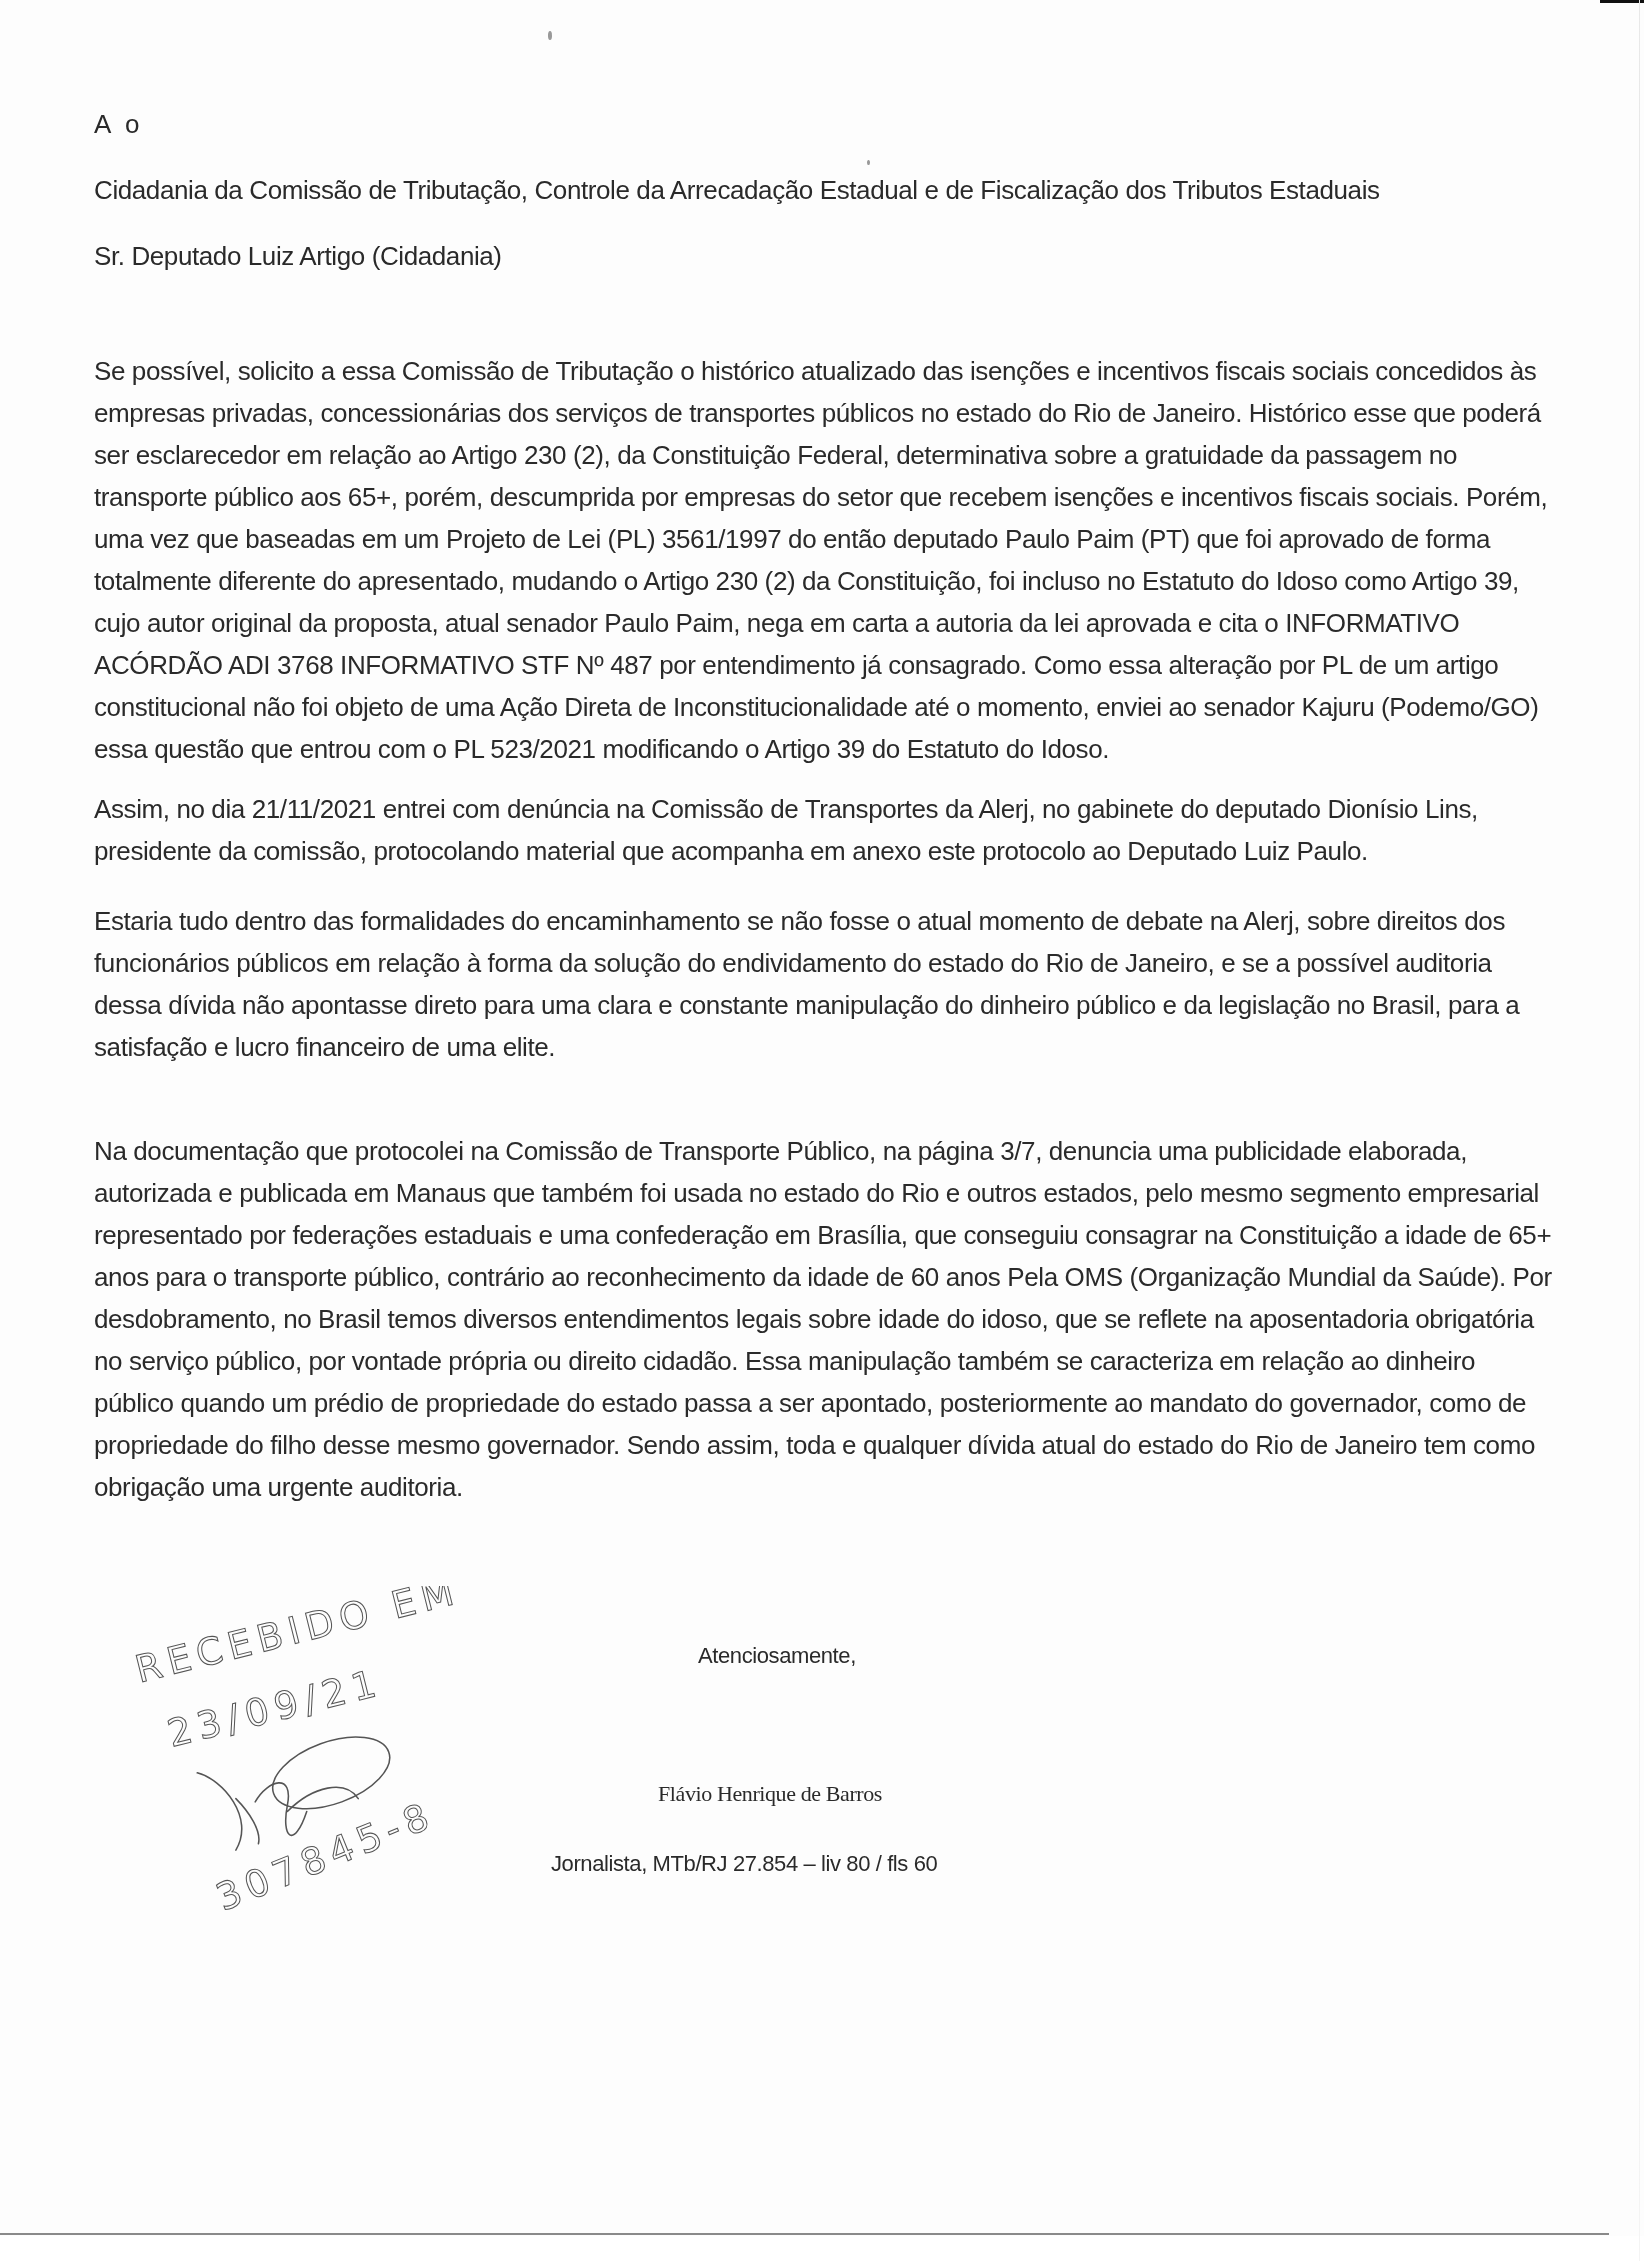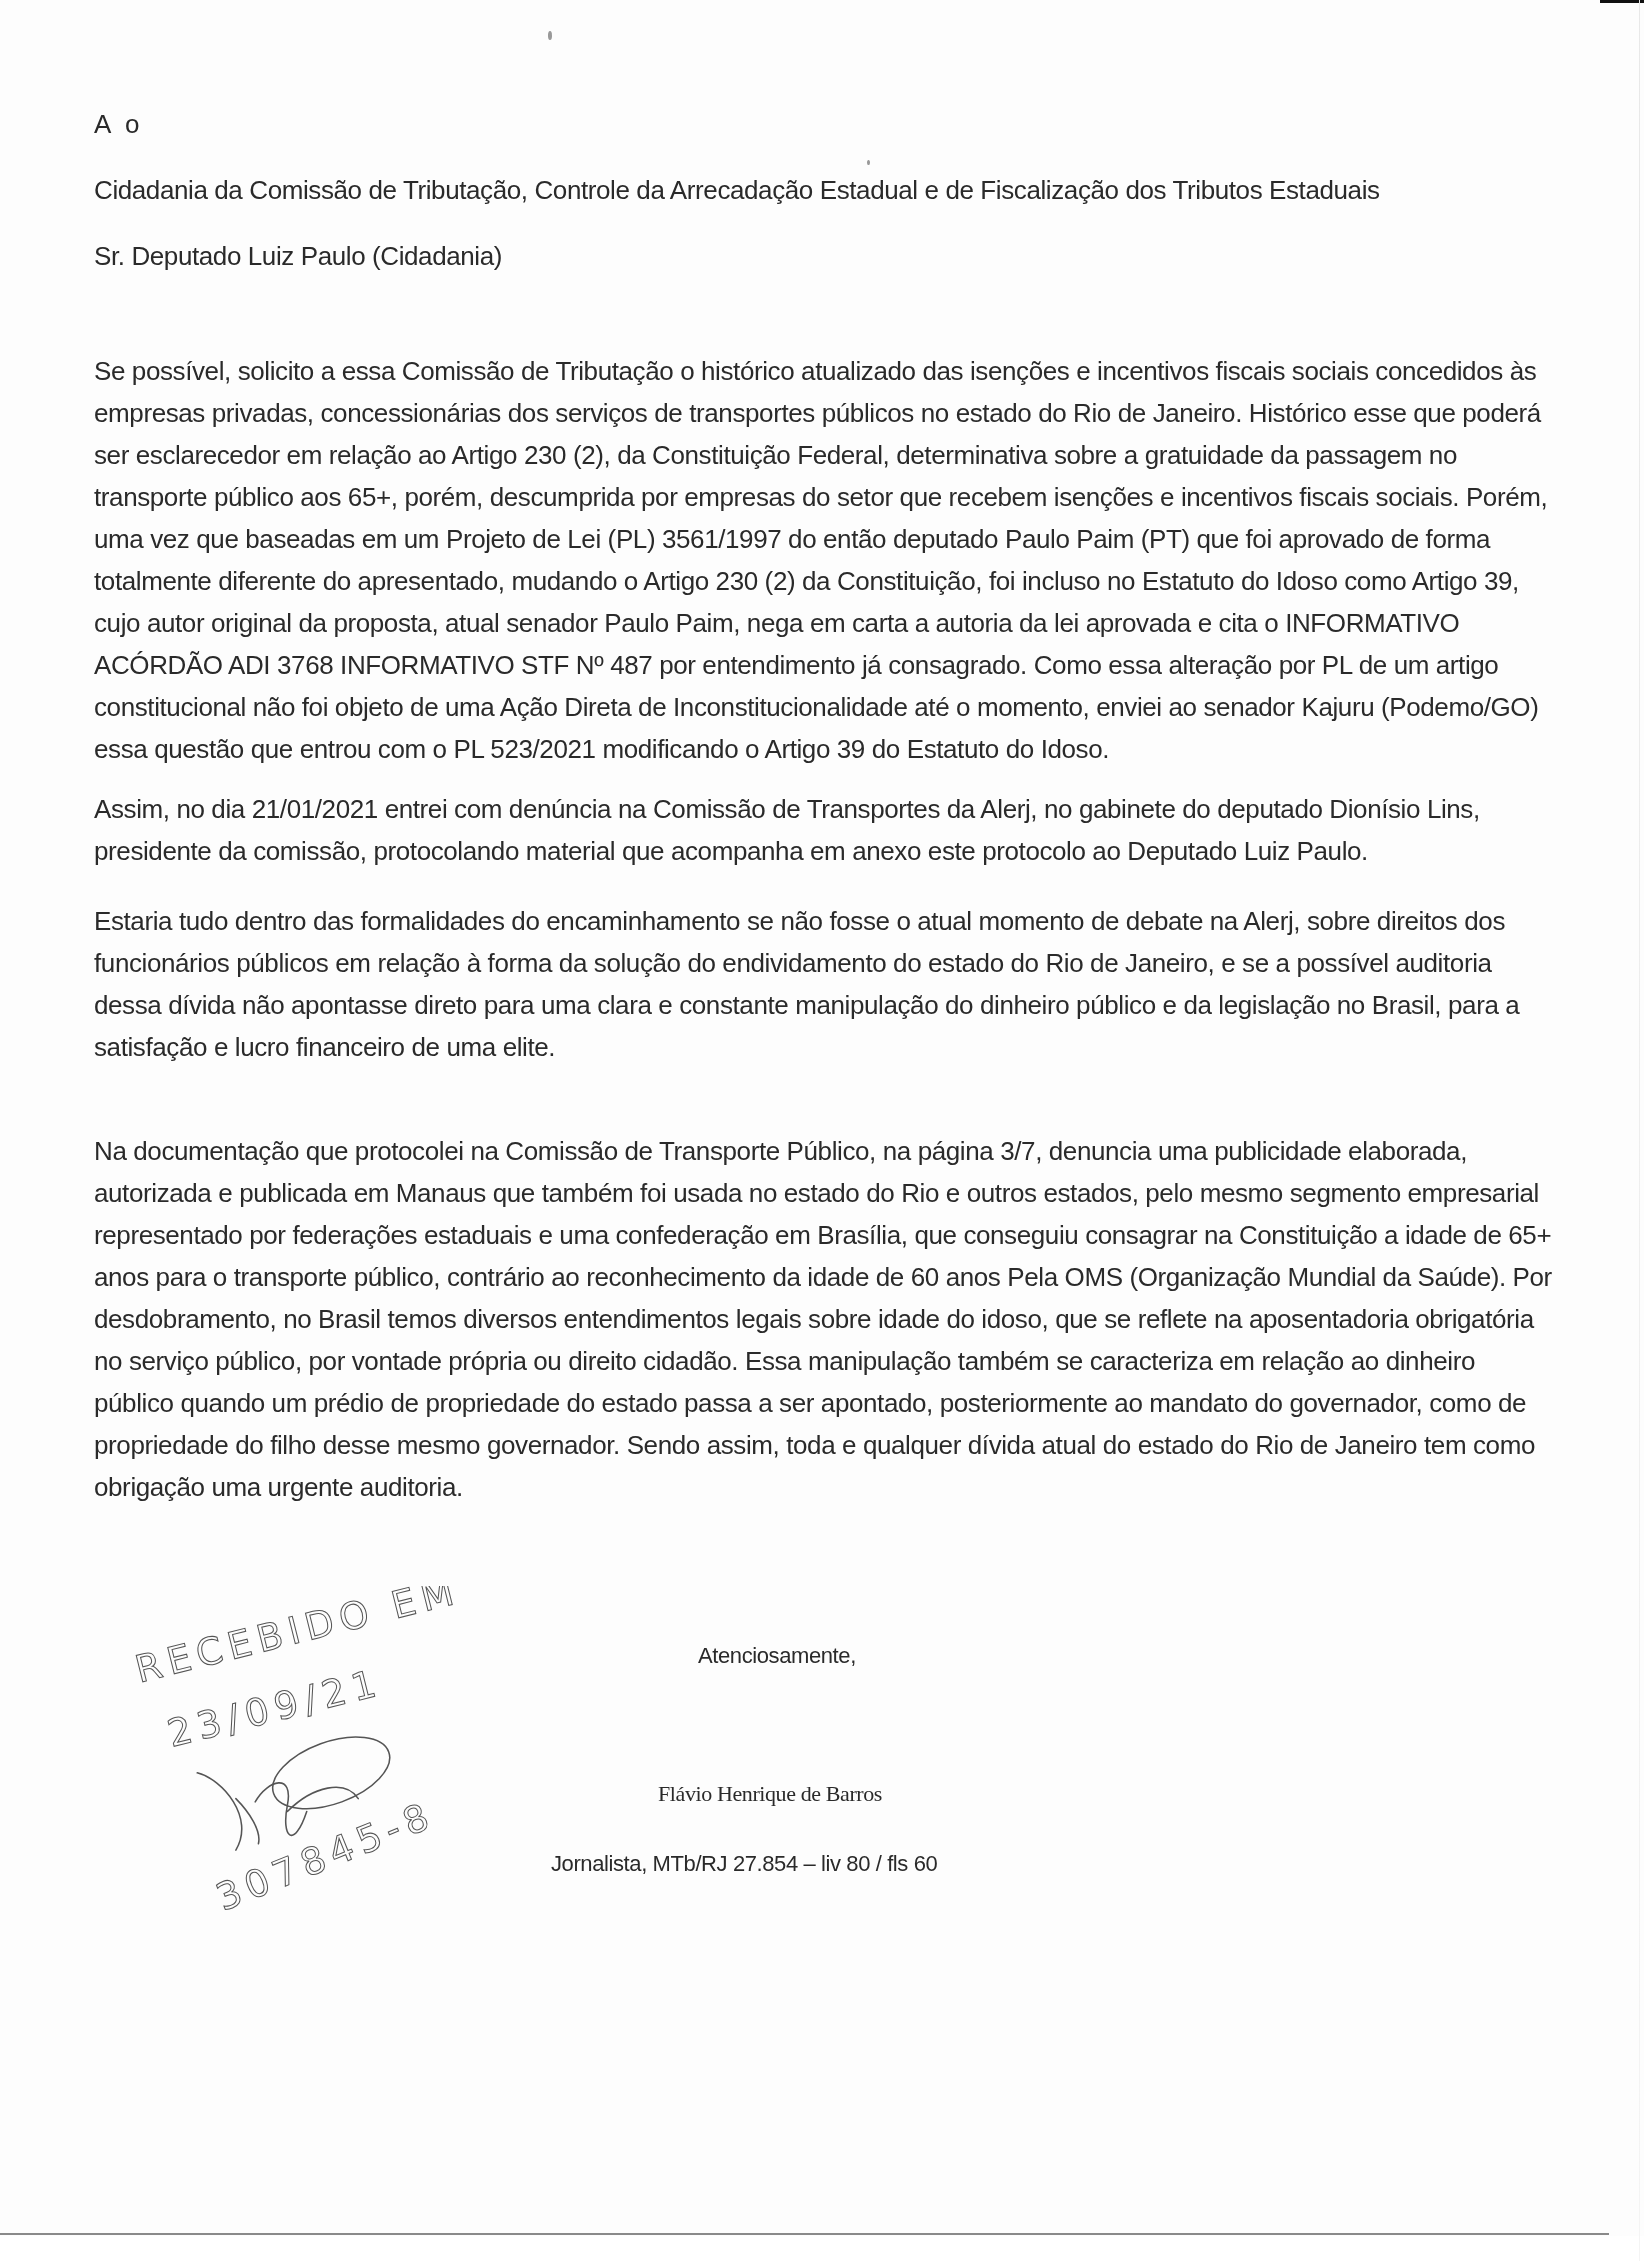--- a/index.html
+++ b/index.html
@@ -80,24 +80,24 @@
 
 <div class="page">
   <div class="scan-top-right"></div>
   <div class="scan-right-edge"></div>
   <div class="scan-bottom-edge"></div>
   <div class="speck" style="left:548px;top:31px;width:3.9px;height:9px;"></div>
   <div class="speck" style="left:867px;top:160px;width:2.6px;height:5.2px;"></div>
 
   <div class="text-block salutation">A o</div>
   <div class="text-block addressee">Cidadania da Comissão de Tributação, Controle da Arrecadação Estadual e de Fiscalização dos Tributos Estaduais</div>
-  <div class="text-block deputy">Sr. Deputado Luiz Paulo (Cidadania)</div>
+  <div class="text-block deputy">Sr. Deputado Luiz Artigo (Cidadania)</div>
 
   <p class="text-block para p1">Se possível, solicito a essa Comissão de Tributação o histórico atualizado das isenções e incentivos fiscais sociais concedidos às empresas privadas, concessionárias dos serviços de transportes públicos no estado do Rio de Janeiro. Histórico esse que poderá ser esclarecedor em relação ao Artigo 230 (2), da Constituição Federal, determinativa sobre a gratuidade da passagem no transporte público aos 65+, porém, descumprida por empresas do setor que recebem isenções e incentivos fiscais sociais. Porém, uma vez que baseadas em um Projeto de Lei (PL) 3561/1997 do então deputado Paulo Paim (PT) que foi aprovado de forma totalmente diferente do apresentado, mudando o Artigo 230 (2) da Constituição, foi incluso no Estatuto do Idoso como Artigo 39, cujo autor original da proposta, atual senador Paulo Paim, nega em carta a autoria da lei aprovada e cita o INFORMATIVO ACÓRDÃO ADI 3768 INFORMATIVO STF Nº 487 por entendimento já consagrado. Como essa alteração por PL de um artigo constitucional não foi objeto de uma Ação Direta de Inconstitucionalidade até o momento, enviei ao senador Kajuru (Podemo/GO) essa questão que entrou com o PL 523/2021 modificando o Artigo 39 do Estatuto do Idoso.</p>
-  <p class="text-block para p2">Assim, no dia 21/01/2021 entrei com denúncia na Comissão de Transportes da Alerj, no gabinete do deputado Dionísio Lins, presidente da comissão, protocolando material que acompanha em anexo este protocolo ao Deputado Luiz Paulo.</p>
+  <p class="text-block para p2">Assim, no dia 21/11/2021 entrei com denúncia na Comissão de Transportes da Alerj, no gabinete do deputado Dionísio Lins, presidente da comissão, protocolando material que acompanha em anexo este protocolo ao Deputado Luiz Paulo.</p>
   <p class="text-block para p3">Estaria tudo dentro das formalidades do encaminhamento se não fosse o atual momento de debate na Alerj, sobre direitos dos funcionários públicos em relação à forma da solução do endividamento do estado do Rio de Janeiro, e se a possível auditoria dessa dívida não apontasse direto para uma clara e constante manipulação do dinheiro público e da legislação no Brasil, para a satisfação e lucro financeiro de uma elite.</p>
   <p class="text-block para p4">Na documentação que protocolei na Comissão de Transporte Público, na página 3/7, denuncia uma publicidade elaborada, autorizada e publicada em Manaus que também foi usada no estado do Rio e outros estados, pelo mesmo segmento empresarial representado por federações estaduais e uma confederação em Brasília, que conseguiu consagrar na Constituição a idade de 65+ anos para o transporte público, contrário ao reconhecimento da idade de 60 anos Pela OMS (Organização Mundial da Saúde). Por desdobramento, no Brasil temos diversos entendimentos legais sobre idade do idoso, que se reflete na aposentadoria obrigatória no serviço público, por vontade própria ou direito cidadão. Essa manipulação também se caracteriza em relação ao dinheiro público quando um prédio de propriedade do estado passa a ser apontado, posteriormente ao mandato do governador, como de propriedade do filho desse mesmo governador. Sendo assim, toda e qualquer dívida atual do estado do Rio de Janeiro tem como obrigação uma urgente auditoria.</p>
 
   <div class="closing closing-greeting">Atenciosamente,</div>
   <div class="closing signer-name">Flávio Henrique de Barros</div>
   <div class="closing signer-credentials">Jornalista, MTb/RJ 27.854 – liv 80 / fls 60</div>
 
   <div class="handwritten">
     <svg viewBox="0 0 640 520">
       <text class="hw-text" x="20" y="150" transform="rotate(-14 20 150)">RECEBIDO EM</text>

